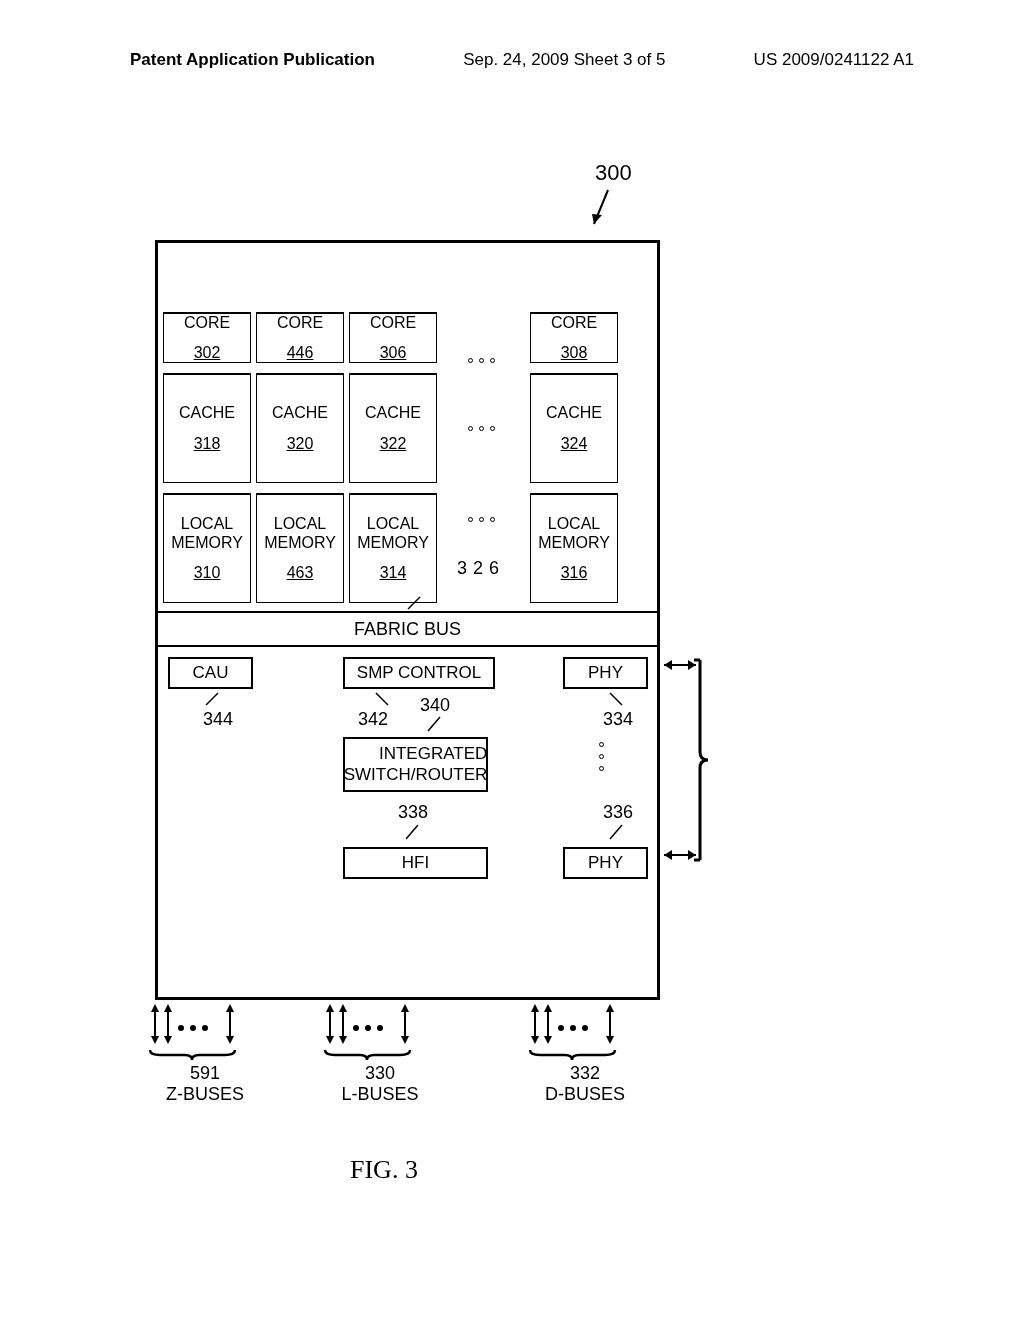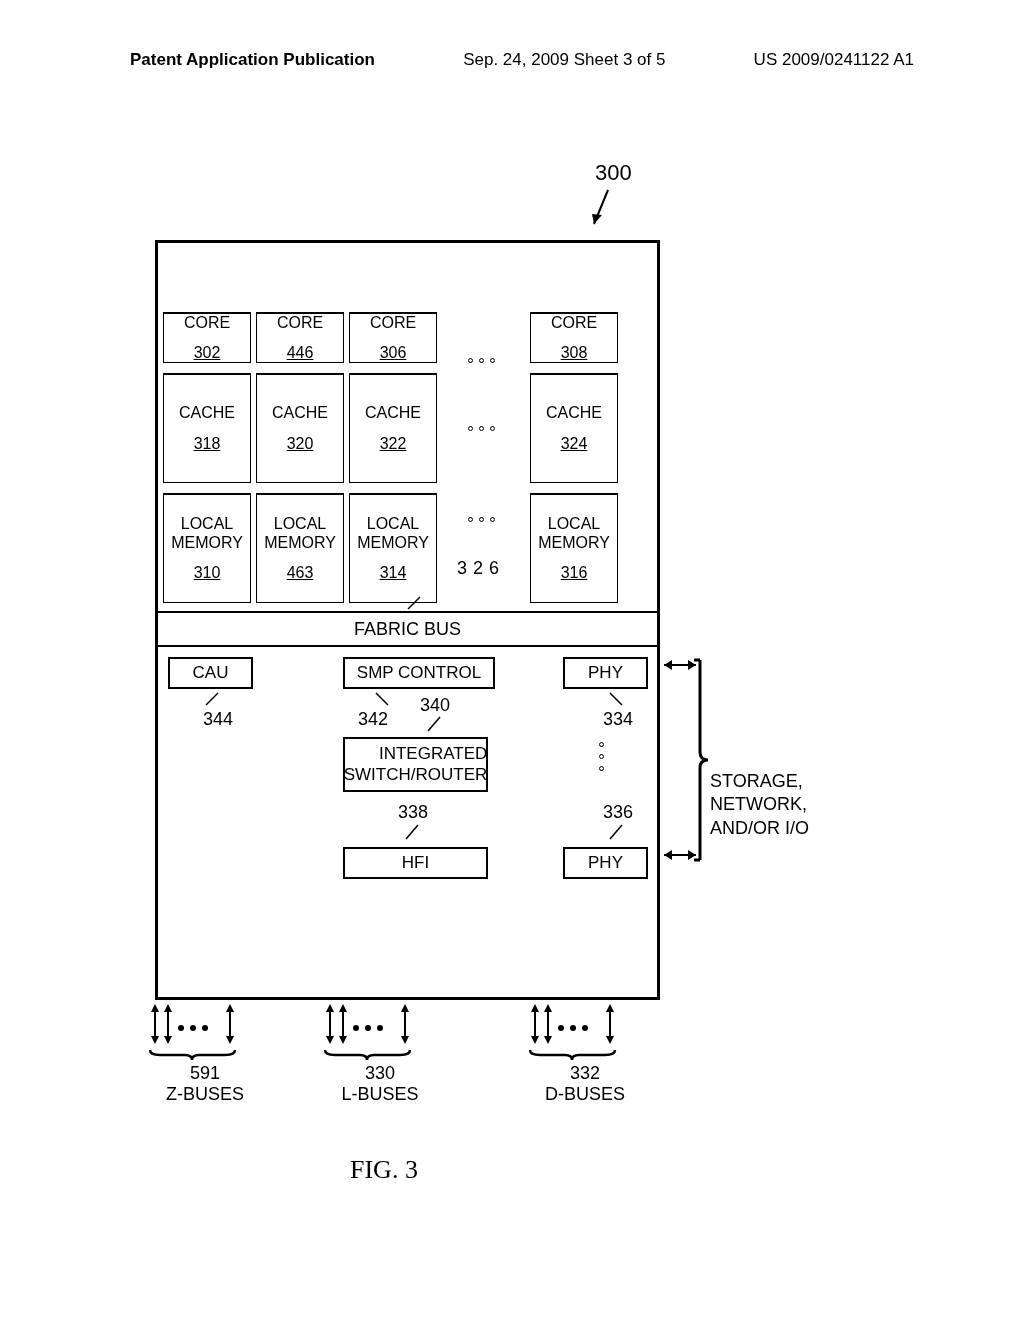--- a/index.html
+++ b/index.html
@@ -364,25 +364,20 @@
     <polygon points="32,15 24,10 24,20" fill="#000"></polygon>
 
     <line x1="0" y1="205" x2="32" y2="205" stroke="#000" stroke-width="2"></line>
     <polygon points="0,205 8,200 8,210" fill="#000"></polygon>
     <polygon points="32,205 24,200 24,210" fill="#000"></polygon>
 
     <path d="M36 10 L36 102 Q36 110 44 110 Q36 110 36 118 L36 210" stroke="#000" stroke-width="3" fill="none"></path>
     <line x1="36" y1="10" x2="30" y2="10" stroke="#000" stroke-width="3"></line>
     <line x1="36" y1="210" x2="30" y2="210" stroke="#000" stroke-width="3"></line>
   </svg>
-  <div class="storage-label">
-    <span>STORAGE,</span><br>
-    <span>NETWORK,</span><br>
-    <span>AND/OR I/O</span>
-  </div>
 
   <div class="bus-group" style="left:20px; top:870px; width:130px;">
     <svg width="130" height="60">
       <g transform="translate(15,0)">
         <line x1="0" y1="8" x2="0" y2="40" stroke="#000" stroke-width="2"></line>
         <polygon points="0,4 -4,12 4,12" fill="#000"></polygon>
         <polygon points="0,44 -4,36 4,36" fill="#000"></polygon>
       </g>
       <g transform="translate(28,0)">
         <line x1="0" y1="8" x2="0" y2="40" stroke="#000" stroke-width="2"></line>

